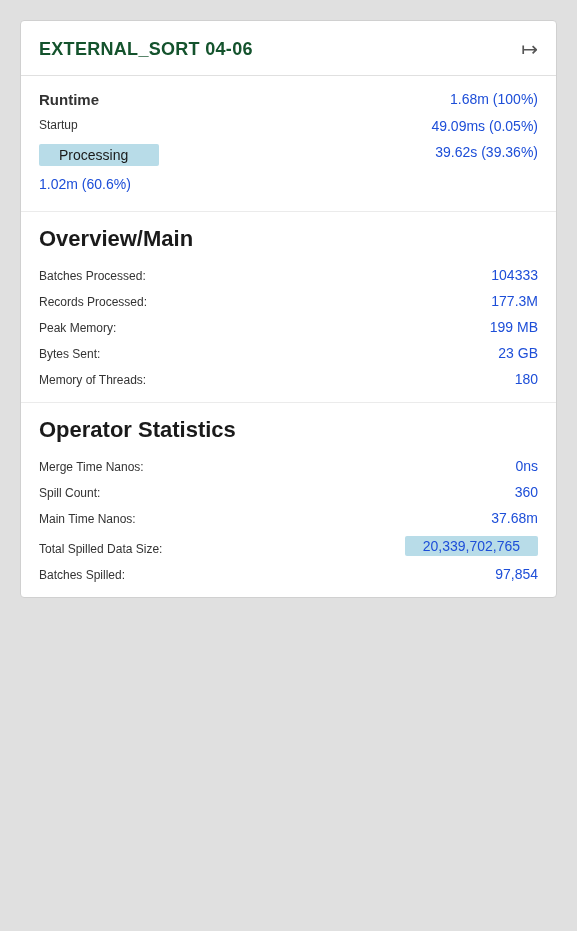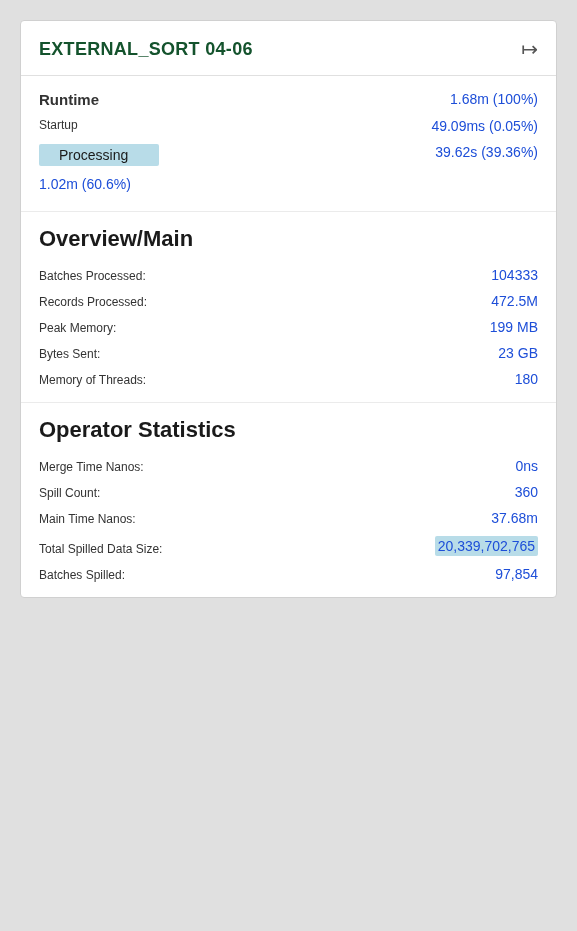--- a/index.html
+++ b/index.html
@@ -80,21 +80,21 @@
     }
 
     .stat-value {
       font-size: 14px;
       color: #1d4ed8;
       text-align: right;
     }
 
     .stat-value.highlighted {
       background-color: #b8dce8;
-      padding: 2px 3px;
+      padding: 2px 18px;
       border-radius: 2px;
       font-weight: 500;
     }
 
     .bar-label {
       display: inline-block;
       background-color: #b8dce8;
       padding: 3px 20px;
       border-radius: 2px;
       font-size: 14px;
@@ -146,21 +146,21 @@
   </div>
 
   <div class="section">
     <div class="section-title">Overview/Main</div>
     <div class="stat-row">
       <span class="stat-label">Batches Processed:</span>
       <span class="stat-value">104333</span>
     </div>
     <div class="stat-row">
       <span class="stat-label">Records Processed:</span>
-      <span class="stat-value">472.5M</span>
+      <span class="stat-value">177.3M</span>
     </div>
     <div class="stat-row">
       <span class="stat-label">Peak Memory:</span>
       <span class="stat-value">199 MB</span>
     </div>
     <div class="stat-row">
       <span class="stat-label">Bytes Sent:</span>
       <span class="stat-value">23 GB</span>
     </div>
     <div class="stat-row">

